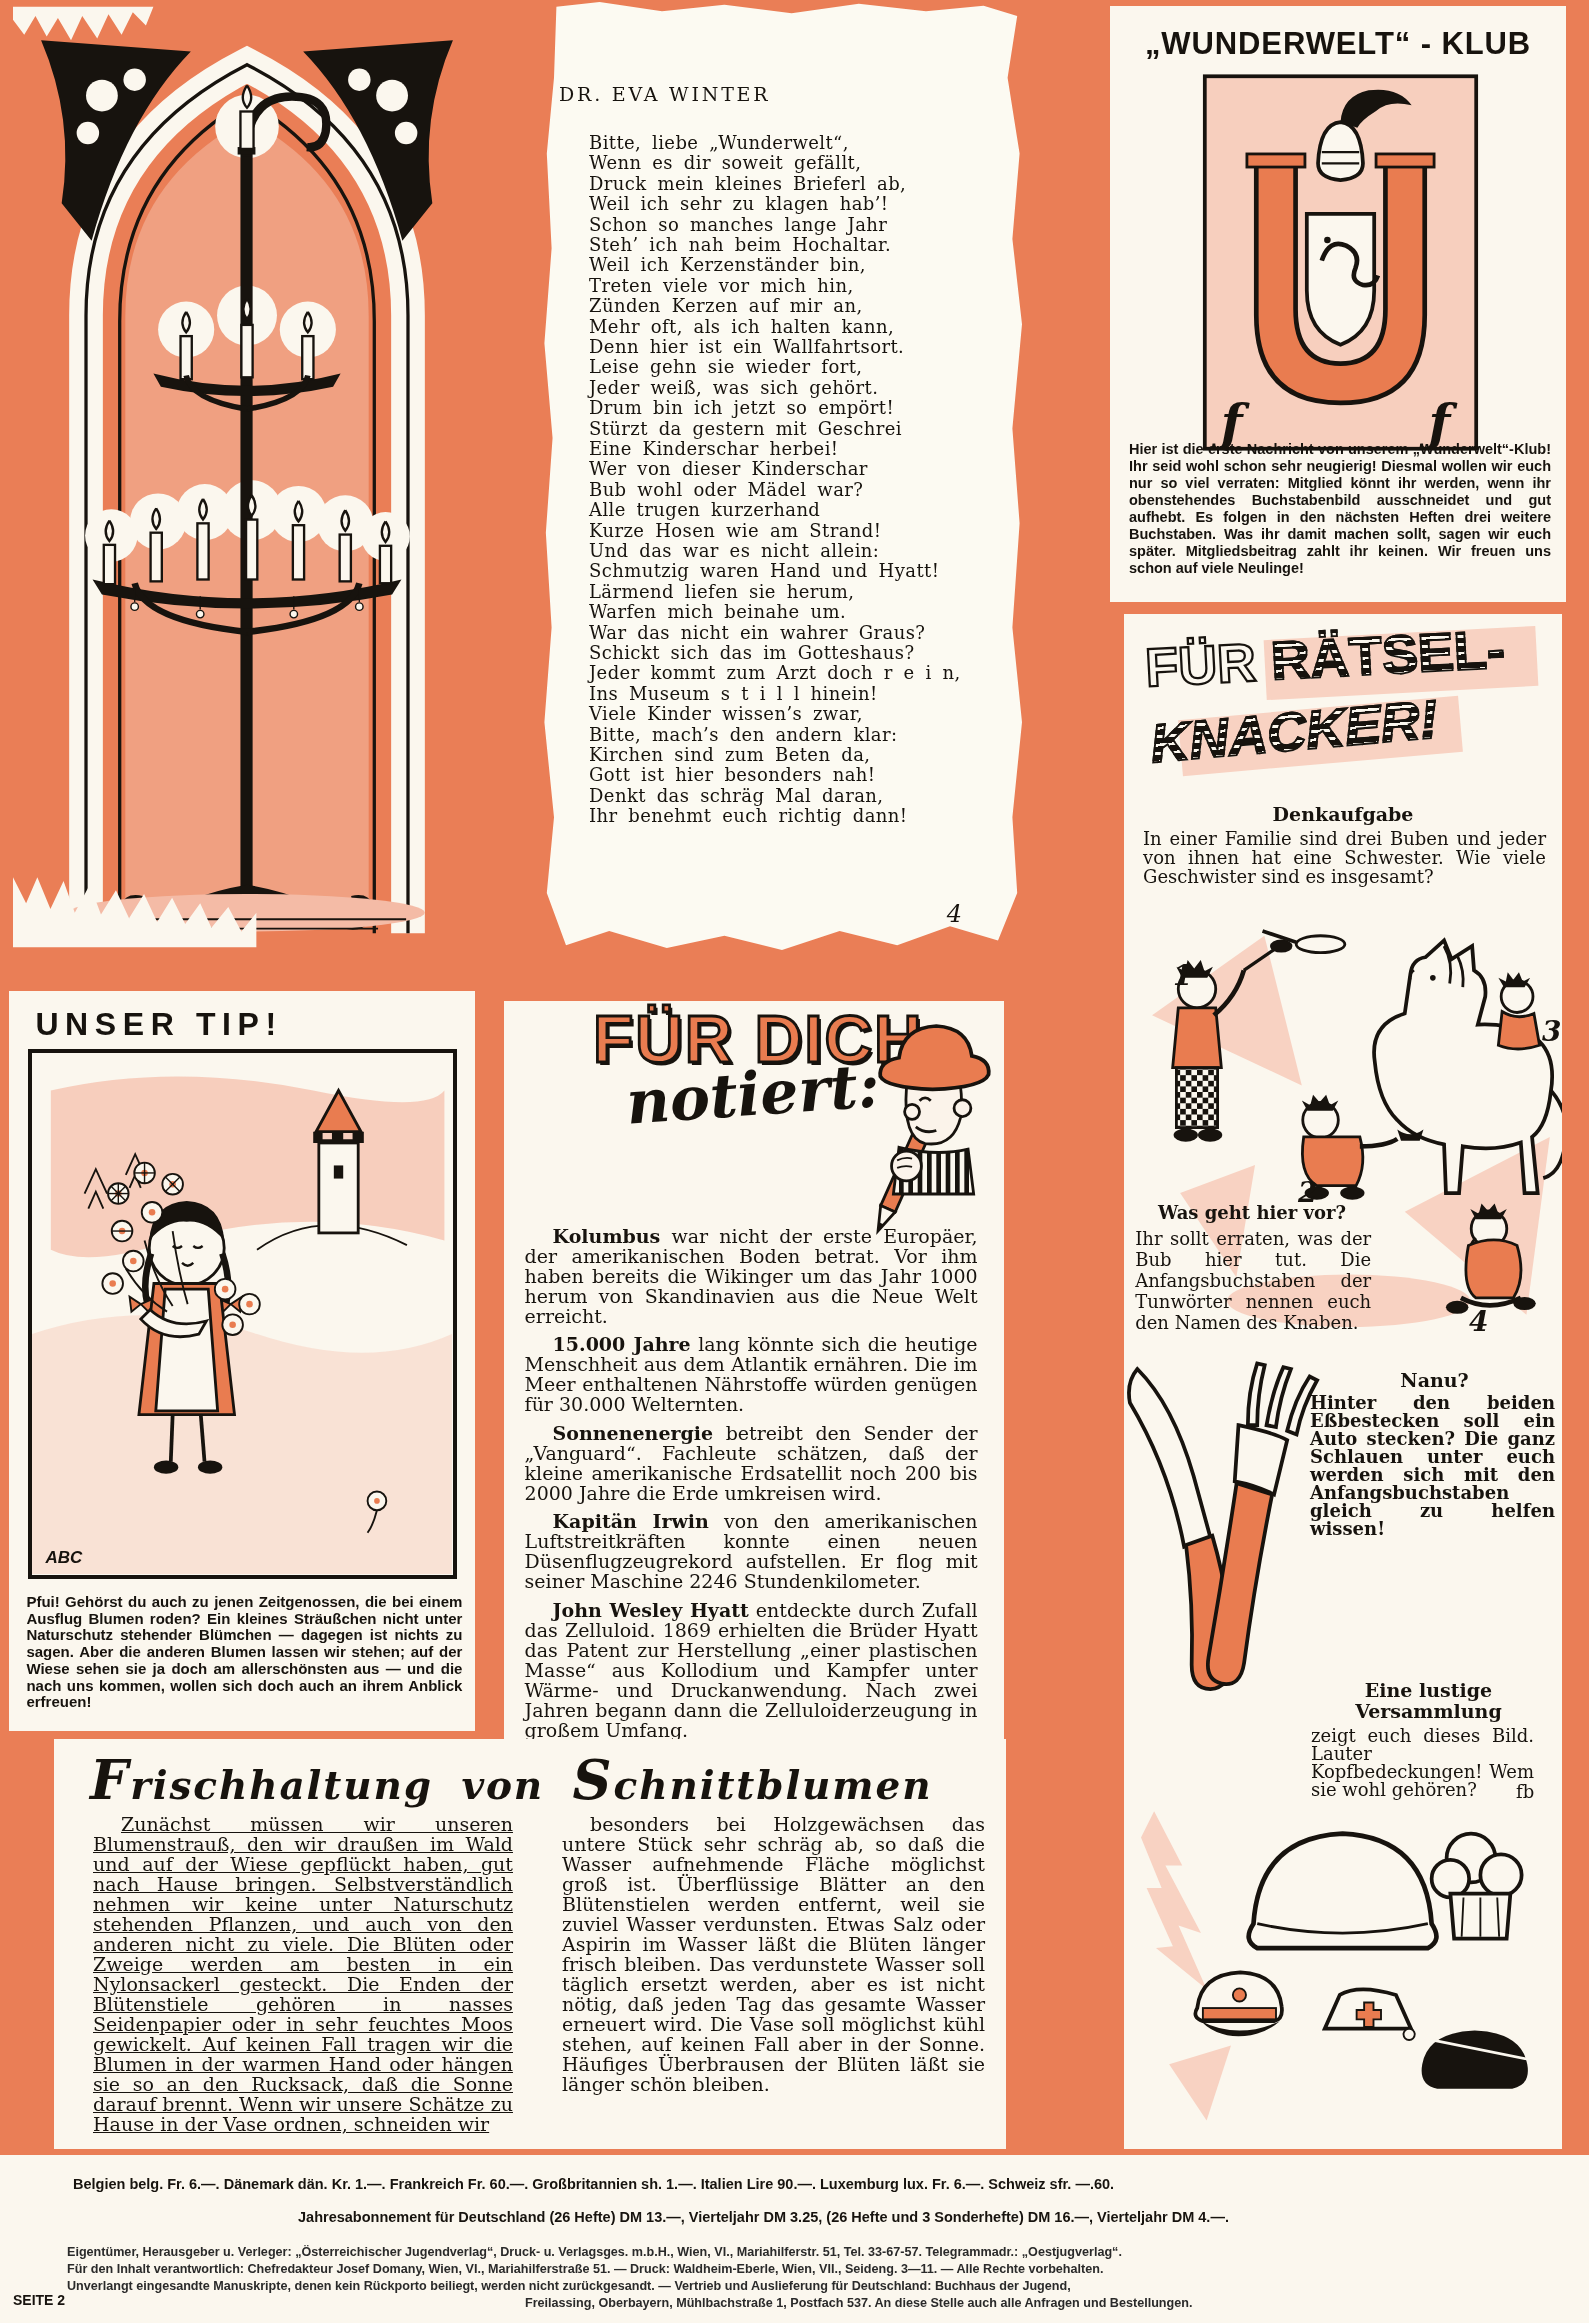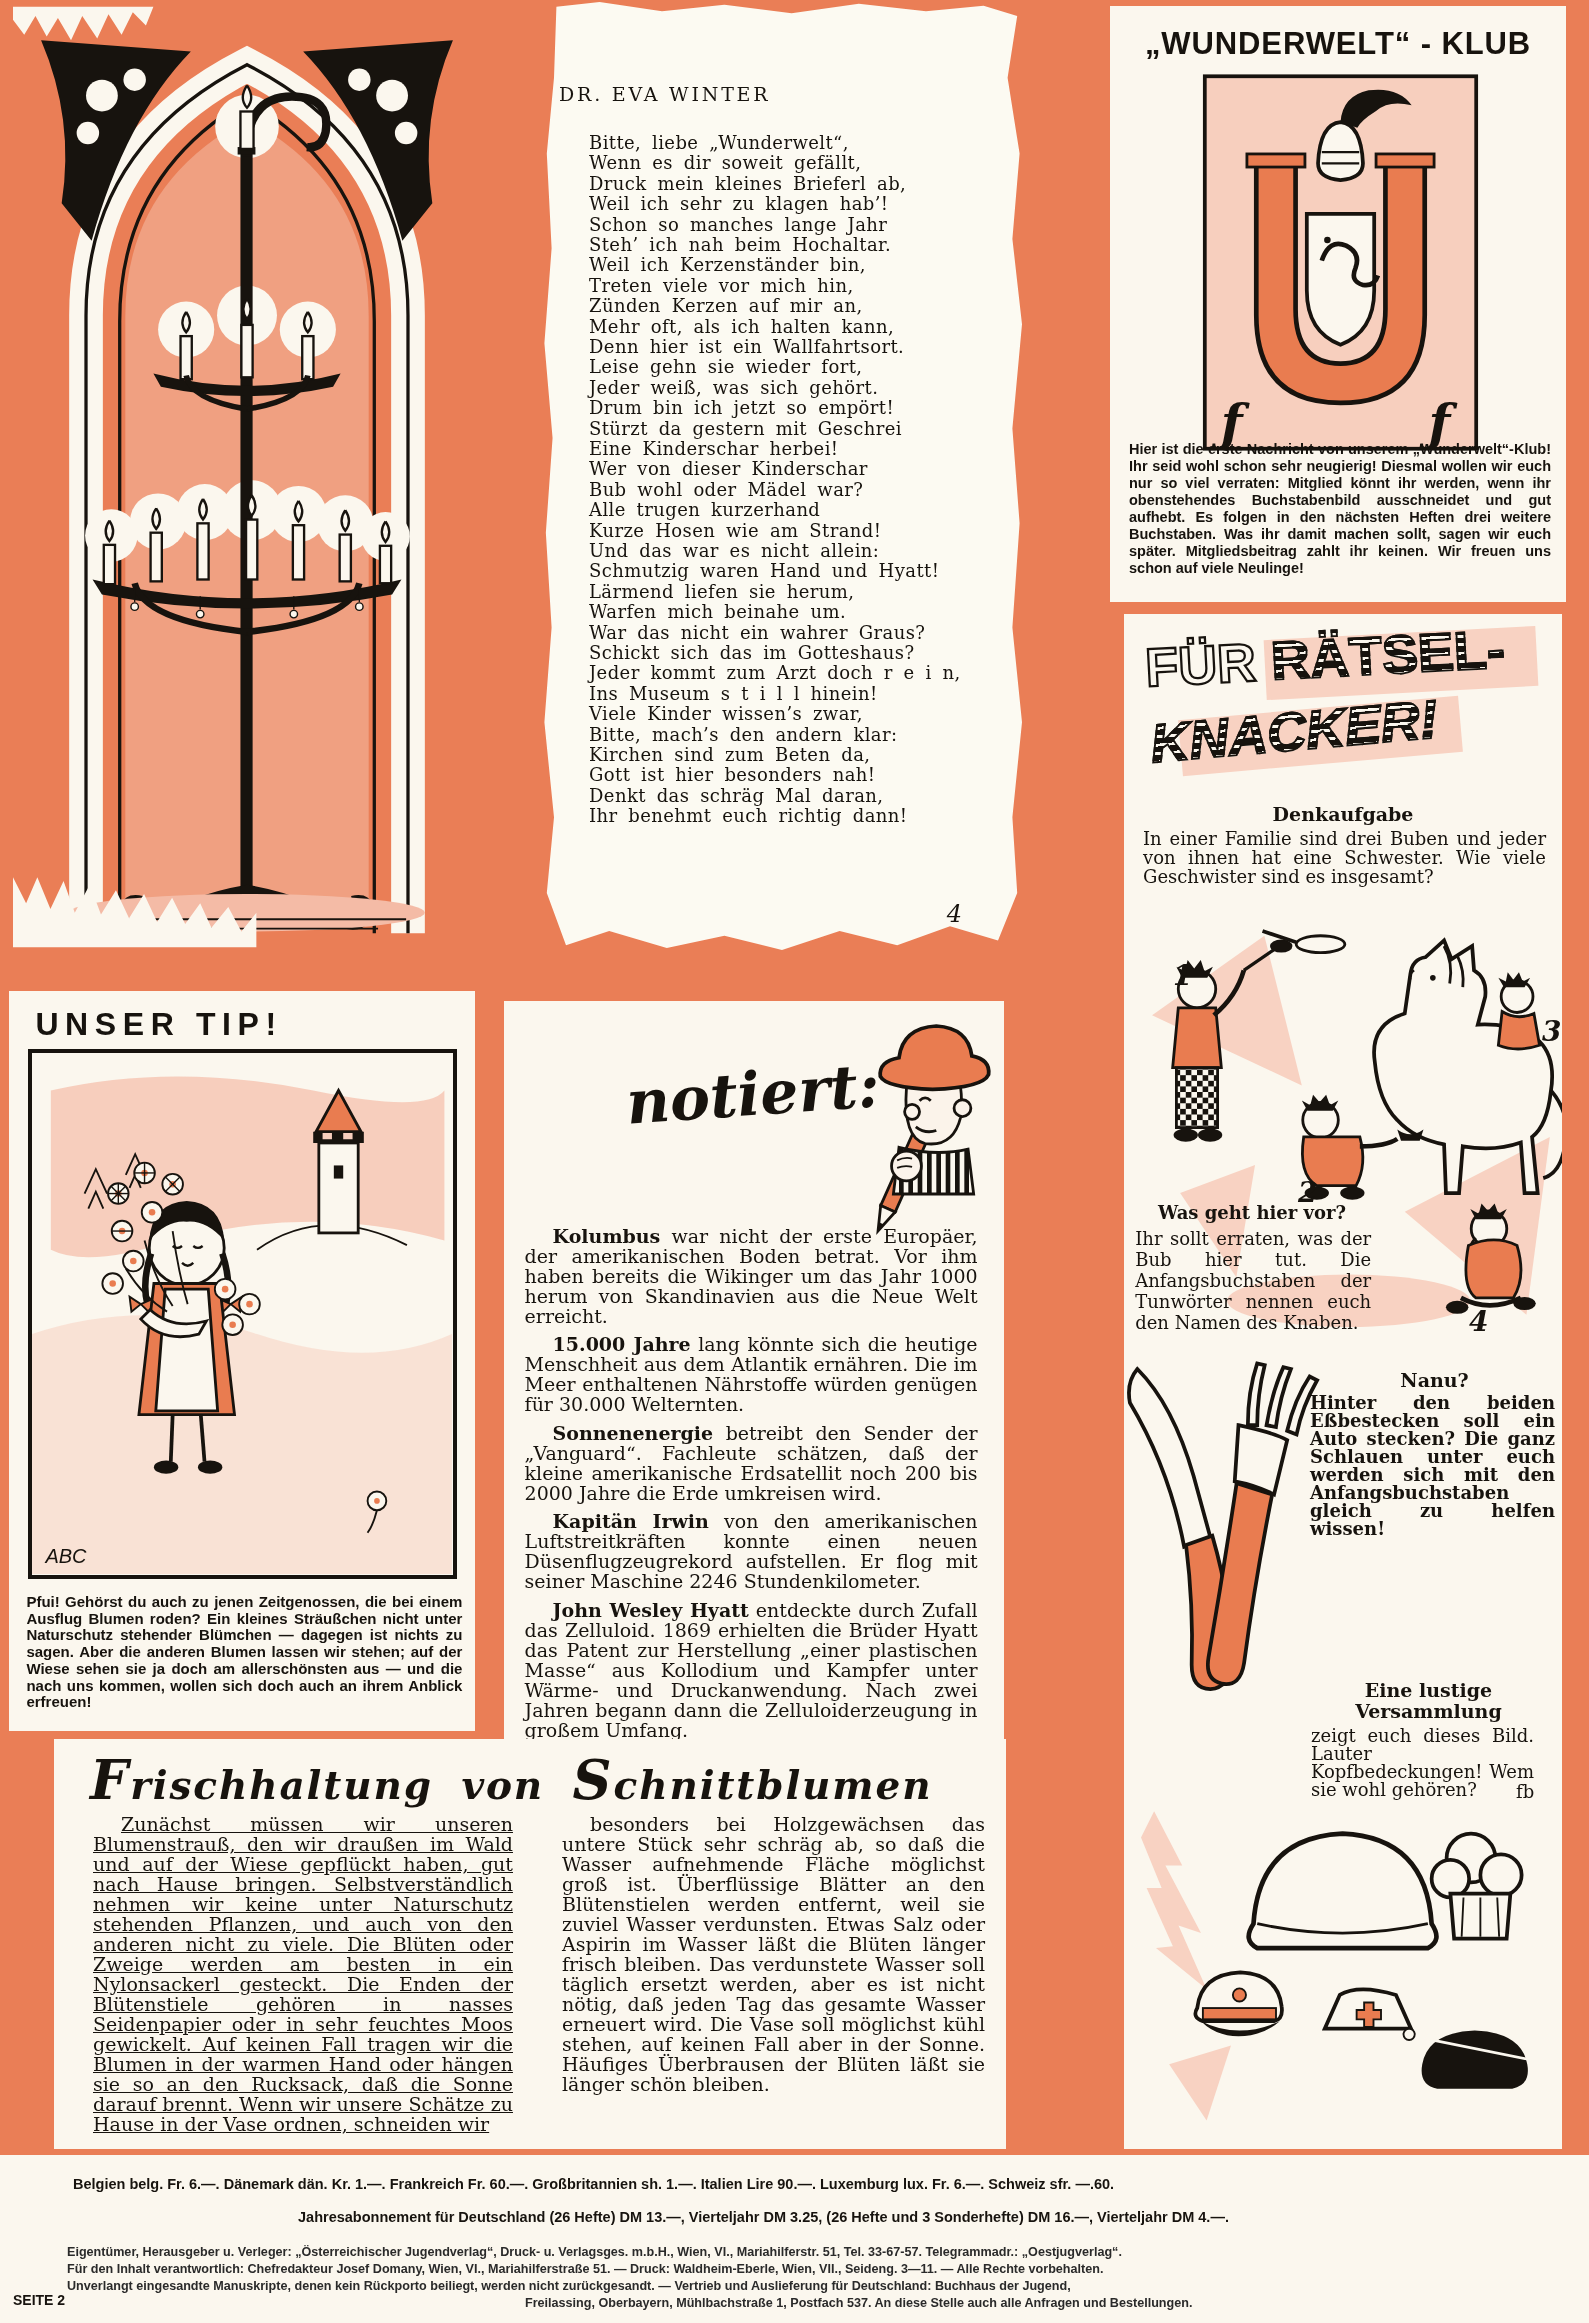--- a/index.html
+++ b/index.html
@@ -44,21 +44,21 @@
   .vers-head{left:192px;top:1066px;width:225px;text-align:center;line-height:20.6px;}
   .vers-text{left:187px;top:1113px;width:223px;line-height:18px;}
   .vers-sign{position:absolute;left:392px;top:1167px;font-size:18px;color:#17130e;}
   .fig-num{position:absolute;font:bold italic 28px "DejaVu Serif",serif;color:#17130e;}
 
   
   .tip{left:9.4px;top:991px;width:466px;height:740px;}
   .tip-title{position:absolute;left:26px;top:15px;margin:0;font-family:"Liberation Sans",sans-serif;
     font-weight:bold;font-size:32px;letter-spacing:6.6px;color:#17130e;}
   .tip-frame{position:absolute;left:19px;top:58px;width:429px;height:530px;border:4.7px solid #17130e;box-sizing:border-box;background:#FBF7EE;}
-  .tip-mark{position:absolute;left:13px;bottom:7.5px;font-style:italic;font-weight:normal;font-size:20px;color:#17130e;font-family:"Liberation Sans",sans-serif;}
+  .tip-mark{position:absolute;left:13px;bottom:7.5px;font-style:italic;font-weight:bold;font-size:17px;color:#17130e;font-family:"Liberation Sans",sans-serif;}
   .tip-caption{position:absolute;left:17px;right:13px;top:603px;margin:0;text-align:justify;
     font-family:"Liberation Sans",sans-serif;font-weight:bold;font-size:15px;line-height:16.7px;color:#17130e;}
 
   
   .notiert{left:504px;top:1001px;width:500px;height:742px;}
   .fd-title{position:absolute;left:89px;top:0;margin:0;font-family:"Liberation Sans",sans-serif;
     font-weight:bold;font-size:66px;letter-spacing:1.9px;color:#E97C50;-webkit-text-stroke:2.8px #17130e;
     text-shadow:2.8px 2.8px 0 #17130e;}
   .fd-script{position:absolute;left:122px;top:58px;margin:0;font-family:"DejaVu Serif",serif;
     font-style:italic;font-weight:bold;font-size:60px;color:#17130e;transform:rotate(-4deg);}
@@ -445,20 +445,21 @@
             <circle r="3" fill="#E97C50"></circle>
             <path d="M0,10 q-4,16 -10,24" stroke="#17130e" stroke-width="2" fill="none"></path>
           </g>
       </svg>
       <div class="tip-mark">ABC</div>
     </div>
     <p class="tip-caption">Pfui! Gehörst du auch zu jenen Zeitgenossen, die bei einem Ausflug Blumen roden? Ein kleines Sträußchen nicht unter Naturschutz stehender Blümchen — dagegen ist nichts zu sagen. Aber die anderen Blumen lassen wir stehen; auf der Wiese sehen sie ja doch am allerschönsten aus — und die nach uns kommen, wollen sich doch auch an ihrem Anblick erfreuen!</p>
   </div>
 
   <div class="panel notiert">
+    <h2 class="fd-title">FÜR DICH</h2>
     <div class="fd-script">notiert:</div>
     <svg style="position:absolute;left:367px;top:5.6px" width="126" height="234" viewBox="0 0 135 250">
       <defs>
         <pattern id="stripepat" width="10" height="10" patternUnits="userSpaceOnUse">
           <rect width="10" height="10" fill="#FBF7EE"></rect>
             <rect width="5" height="10" fill="#17130e"></rect>
         </pattern>
       </defs>
       <g transform="rotate(24 38 170)">
         <rect x="30" y="80" width="17" height="140" fill="#E97C50" stroke="#17130e" stroke-width="3"></rect>

